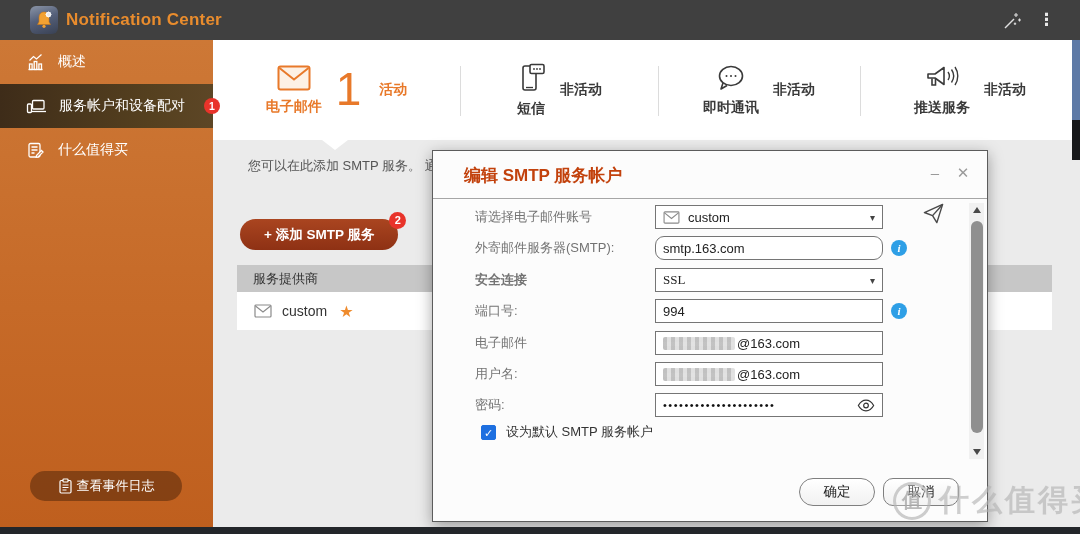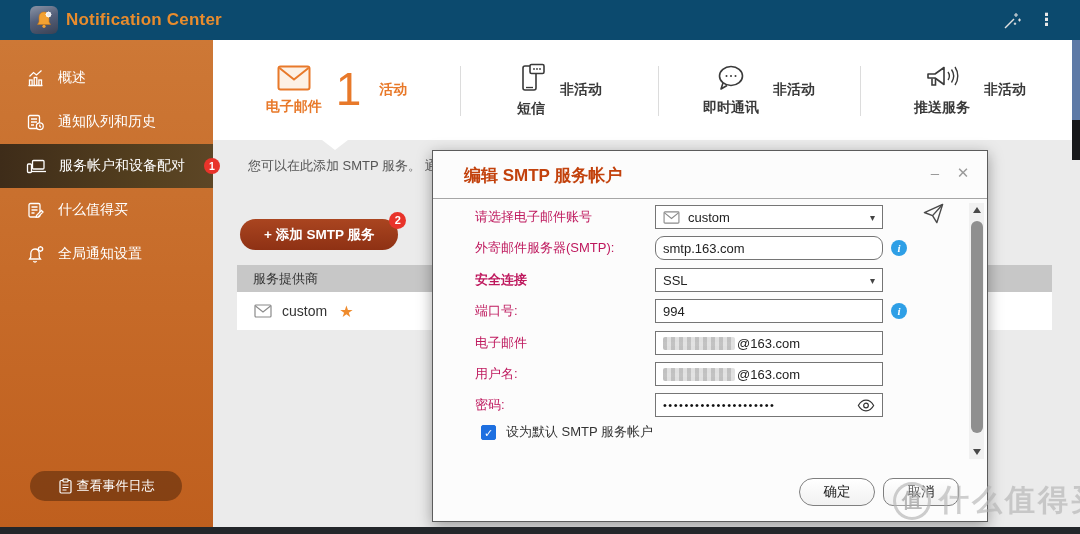--- a/index.html
+++ b/index.html
@@ -1,39 +1,39 @@
 <!DOCTYPE html>
 <html><head>
 <meta charset="utf-8">
 <style>
   * { margin:0; padding:0; box-sizing:border-box; }
   html,body { width:1080px; height:534px; overflow:hidden; }
   body { font-family:"Liberation Sans","DejaVu Sans",sans-serif; background:#ebebeb; position:relative; }
 
   
-  #header { position:absolute; left:0; top:0; width:1080px; height:40px; background:#0c4a6e; z-index:30; }
+  #header { position:absolute; left:0; top:0; width:1080px; height:40px; background:#404040; z-index:30; }
   #app-icon { position:absolute; left:30px; top:6px; width:28px; height:28px; border-radius:6px;
               background:linear-gradient(160deg,#8b95a7 0%,#55607a 45%,#394153 100%);
               display:flex; align-items:center; justify-content:center; }
   #app-title { position:absolute; left:66px; top:0; height:40px; line-height:40px;
                color:#e98c2d; font-size:17px; font-weight:bold; letter-spacing:.2px; }
   #hdr-wand { position:absolute; right:58px; top:10px; width:20px; height:20px; cursor:pointer; }
   #hdr-menu { position:absolute; right:26px; top:8px; width:16px; height:24px; color:#e8e8e8;
               font-size:17px; font-weight:bold; text-align:center; line-height:24px; cursor:pointer; }
 
   
   #sidebar { position:absolute; left:0; top:40px; width:213px; height:487px;
              background:linear-gradient(180deg,#cd7836 0%,#c66a28 55%,#bf5f1e 100%); z-index:10; }
   .side-item { display:flex; align-items:center; height:44px; padding-left:26px; gap:13px;
                color:#fff; font-size:14px; cursor:pointer; white-space:nowrap; }
   .side-item.selected { background:linear-gradient(90deg,#3e2c19 0%,#55401f 70%,#5d4626 100%); }
   .side-item svg { flex:0 0 auto; }
   .badge { display:inline-block; min-width:16px; height:16px; border-radius:8px; background:#e8332a;
            color:#fff; font-size:10.5px; line-height:16px; text-align:center; margin-left:6px; font-weight:bold; }
-  #side-list { padding-top:16px; }
+  #side-list { }
   #event-log-btn { position:absolute; left:30px; bottom:26px; width:152px; height:30px; border-radius:15px;
                    background:rgba(74,33,7,0.5); color:#fff; font-size:13px; display:flex;
                    align-items:center; justify-content:center; gap:4px; cursor:pointer; }
 
   
   #tabbar { position:absolute; left:213px; top:40px; width:867px; height:100px; background:#ffffff; z-index:5; }
   .tab-sec { position:absolute; top:0; height:100px; display:flex; align-items:center; justify-content:center; gap:14px; cursor:pointer; }
   .tab-iconcol { display:flex; flex-direction:column; align-items:center; gap:7px; }
   .tab-label { font-size:14px; font-weight:bold; color:#3a3a3a; }
   .tab-status { font-size:14px; color:#3a3a3a; font-weight:bold; }
@@ -60,21 +60,21 @@
 
   
   #dialog { position:absolute; left:432px; top:150px; width:556px; height:372px; background:#fcfcfc;
             border:1px solid #5c5c5c; box-shadow:0 4px 14px rgba(0,0,0,.35); z-index:40; }
   #dlg-titlebar { position:absolute; left:0; top:0; width:100%; height:48px; border-bottom:1px solid #a6a6a6; background:#fcfcfc; }
   #dlg-title { position:absolute; left:31px; top:13px; font-size:17px; font-weight:bold; color:#c2410c; }
   .win-ctl { position:absolute; top:12px; width:20px; height:20px; color:#9a9a9a; font-size:15px;
              text-align:center; line-height:20px; cursor:pointer; }
   #dlg-min { right:42px; } #dlg-close { right:14px; }
 
-  .frow-label { position:absolute; left:42px; font-size:13px; color:#be185d; line-height:24px; white-space:nowrap; }
+  .frow-label { position:absolute; left:42px; font-size:13px; color:#737373; line-height:24px; white-space:nowrap; }
   .fctl { position:absolute; left:222px; width:228px; height:24px; background:#fff; border:1px solid #757575;
           display:flex; align-items:center; padding:0 7px; font-size:13px; color:#222; cursor:text; }
   .fsel { cursor:pointer; }
   .fsel .arrow { margin-left:auto; font-size:10px; color:#444; }
   .info-i { position:absolute; left:458px; width:16px; height:16px; border-radius:50%; background:#2e9fe6;
             color:#fff; font-size:11px; font-weight:bold; text-align:center; line-height:16px;
             font-family:"Liberation Serif",serif; font-style:italic; cursor:pointer; }
   .censor { display:inline-block; width:72px; height:13px; margin-right:2px; border-radius:2px;
             background:
               repeating-linear-gradient(90deg, rgba(190,190,190,.9) 0 4px, rgba(225,225,225,.9) 4px 8px),
@@ -145,29 +145,20 @@
       <svg width="19" height="19" viewBox="0 0 19 19" stroke="#fff" fill="none" stroke-width="1.3">
         <path d="M2.5 16.5 h14"></path>
           <rect x="3.5" y="11" width="2.6" height="5.5"></rect>
           <rect x="8.2" y="8.5" width="2.6" height="8"></rect>
           <rect x="12.9" y="11" width="2.6" height="5.5"></rect>
         <path d="M3.5 7.5 L7.5 3.5 L10.5 6 L15.5 1.5" stroke-width="1.2"></path>
       </svg>
       <span>概述</span>
     </div>
 
-    <div class="side-item">
-      <svg width="19" height="19" viewBox="0 0 19 19" stroke="#fff" fill="none" stroke-width="1.3">
-        <rect x="2.5" y="2.5" width="11" height="13" rx="1.5"></rect>
-        <path d="M5 6 h6 M5 9 h6 M5 12 h3"></path>
-        <circle cx="13.8" cy="13.2" r="3.4" fill="#c66a28"></circle>
-        <path d="M13.8 11.6 v1.8 l1.3 .9"></path>
-      </svg>
-      <span>通知队列和历史</span>
-    </div>
 
     <div class="side-item selected">
       <svg width="20" height="19" viewBox="0 0 20 19" stroke="#fff" fill="none" stroke-width="1.3">
         <rect x="6.5" y="3.5" width="11.5" height="8.5" rx="1"></rect>
         <path d="M5 14.5 h15"></path>
         <rect x="1.5" y="7" width="4" height="8.5" rx="1" fill="#4a3620"></rect>
         <path d="M3.5 13.5 h.01"></path>
       </svg>
       <span>服务帐户和设备配对</span>
       <span class="badge">1</span>
@@ -175,29 +166,20 @@
 
     <div class="side-item">
       <svg width="19" height="19" viewBox="0 0 19 19" stroke="#fff" fill="none" stroke-width="1.3">
         <rect x="3" y="2.5" width="11" height="13.5" rx="1.5"></rect>
         <path d="M5.5 6 h6 M5.5 9 h6 M5.5 12 h3"></path>
         <path d="M10.5 14.5 L15.5 9.5 L17 11 L12 16 L10.2 16.3 Z" fill="#c66a28"></path>
       </svg>
       <span>什么值得买</span>
     </div>
 
-    <div class="side-item">
-      <svg width="19" height="19" viewBox="0 0 19 19" stroke="#fff" fill="none" stroke-width="1.3">
-        <path d="M9 4 C6.2 4 4.8 6 4.8 8.6 L4.8 12 L3.5 14 L14.5 14 L13.2 12 L13.2 8.6 C13.2 6 11.8 4 9 4 Z"></path>
-        <path d="M7.5 16 a1.6 1.6 0 0 0 3 0"></path>
-        <circle cx="14.5" cy="4" r="2.1"></circle>
-        <path d="M14.5 1.2 v1 M14.5 5.8 v1 M11.8 4 h1 M16.2 4 h1" stroke-width="1"></path>
-      </svg>
-      <span>全局通知设置</span>
-    </div>
   </div>
 
   <div id="event-log-btn">
     <svg width="15" height="16" viewBox="0 0 15 16" stroke="#fff" fill="none" stroke-width="1.2">
       <rect x="2" y="2.5" width="11" height="12.5" rx="1.2"></rect>
       <rect x="5" y="1" width="5" height="3" rx="0.8" fill="#7b4517"></rect>
       <path d="M4.5 7 h6 M4.5 9.5 h6 M4.5 12 h4"></path>
     </svg>
     <span>查看事件日志</span>
   </div>
@@ -307,21 +289,21 @@
     </svg>
   </div>
 
   <div class="frow-label" style="top:85px;">外寄邮件服务器(SMTP):</div>
   <div class="fctl" style="top:85px;border-radius:9px;">
     <span>smtp.163.com</span>
   </div>
   <div class="info-i" style="top:89px;">i</div>
 
   <div class="frow-label" style="top:117px;font-weight:bold;">安全连接</div>
-  <div class="fctl fsel" style="top:117px;">
+  <div class="fctl fsel" style="top:117px;font-family:Liberation Serif, serif;">
     <span>SSL</span>
     <span class="arrow">▾</span>
   </div>
 
   <div class="frow-label" style="top:148px;">端口号:</div>
   <div class="fctl" style="top:148px;">
     <span>994</span>
   </div>
   <div class="info-i" style="top:152px;">i</div>
 

